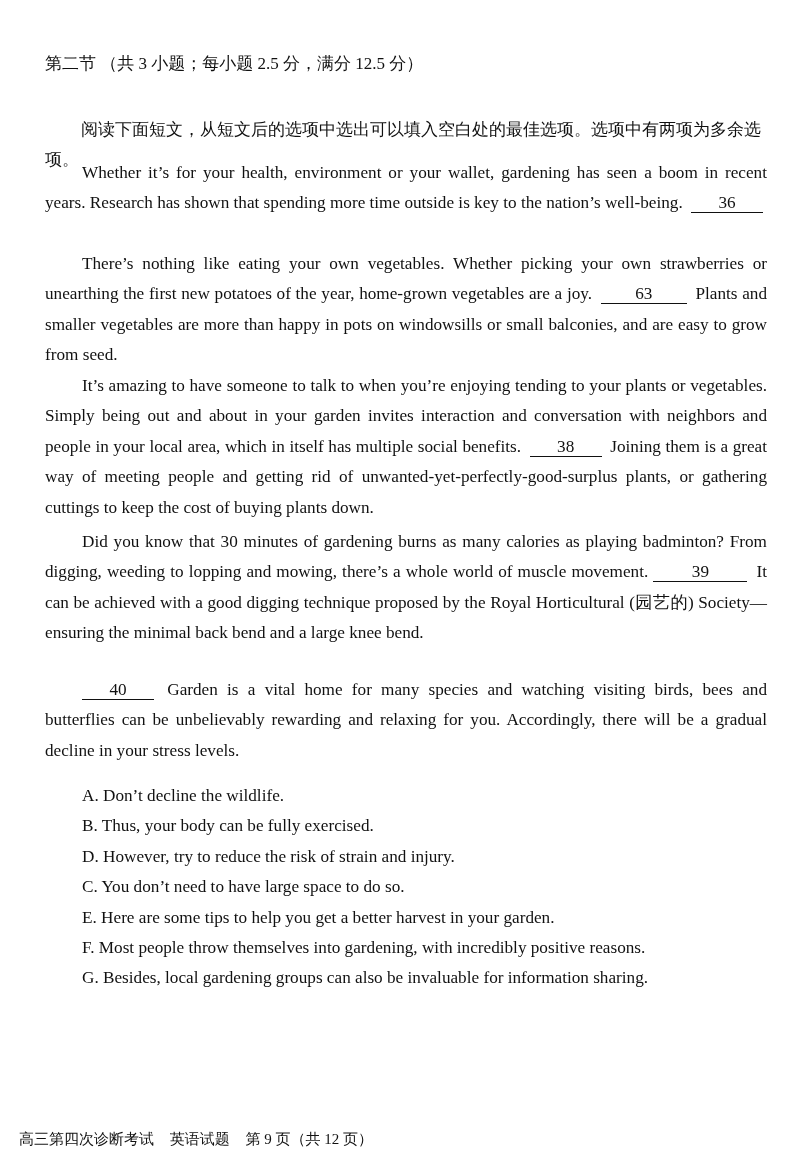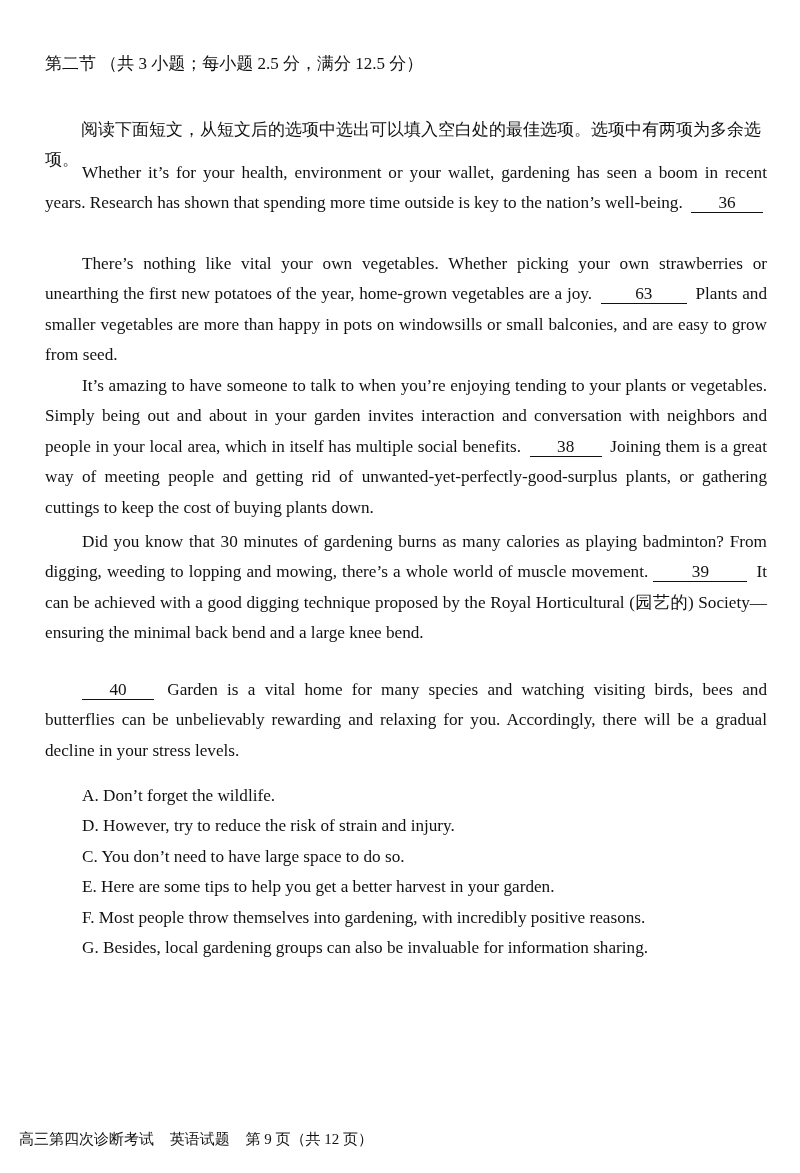--- a/index.html
+++ b/index.html
@@ -24,21 +24,21 @@
 <div class="page">
   <div class="section-title">第二节 （共 3 小题；每小题 2.5 分，满分 12.5 分）</div>
   <div class="instruction">阅读下面短文，从短文后的选项中选出可以填入空白处的最佳选项。选项中有两项为多余选项。</div>
 
   <div class="para" style="top:158px">
     <span>Whether it’s for your health, environment or your wallet, gardening has seen a boom in recent years. Research has shown that spending more time outside is key to the nation’s well-being.</span>
     <span class="blank w70">36</span>
   </div>
 
   <div class="para" style="top:249px">
-    <span>There’s nothing like vital your own vegetables. Whether picking your own strawberries or unearthing the first new potatoes of the year, home-grown vegetables are a joy.</span>
+    <span>There’s nothing like eating your own vegetables. Whether picking your own strawberries or unearthing the first new potatoes of the year, home-grown vegetables are a joy.</span>
     <span class="blank w86">63</span>
     <span>Plants and smaller vegetables are more than happy in pots on windowsills or small balconies, and are easy to grow from seed.</span>
   </div>
 
   <div class="para" style="top:371px">
     <span>It’s amazing to have someone to talk to when you’re enjoying tending to your plants or vegetables. Simply being out and about in your garden invites interaction and conversation with neighbors and people in your local area, which in itself has multiple social benefits.</span>
     <span class="blank w70">38</span>
     <span>Joining them is a great way of meeting people and getting rid of unwanted-yet-perfectly-good-surplus plants, or gathering cuttings to keep the cost of buying plants down.</span>
   </div>
 
@@ -47,21 +47,22 @@
     <span class="blank w94" style="margin-left:0">39</span>
     <span>It can be achieved with a good digging technique proposed by the Royal Horticultural (园艺的) Society—ensuring the minimal back bend and a large knee bend.</span>
   </div>
 
   <div class="para" style="top:675px">
     <span class="blank w70" style="margin-left:0">40</span>
     <span>Garden is a vital home for many species and watching visiting birds, bees and butterflies can be unbelievably rewarding and relaxing for you. Accordingly, there will be a gradual decline in your stress levels.</span>
   </div>
 
   <div class="options">
-    <div class="option">A. Don’t forget the wildlife.</div>
+    <div class="option">A. Don’t decline the wildlife.</div>
+    <div class="option">B. Thus, your body can be fully exercised.</div>
     <div class="option">D. However, try to reduce the risk of strain and injury.</div>
     <div class="option">C. You don’t need to have large space to do so.</div>
     <div class="option">E. Here are some tips to help you get a better harvest in your garden.</div>
     <div class="option">F. Most people throw themselves into gardening, with incredibly positive reasons.</div>
     <div class="option">G. Besides, local gardening groups can also be invaluable for information sharing.</div>
   </div>
 </div>
 
 <div class="footer">
   <span>高三第四次诊断考试</span>

